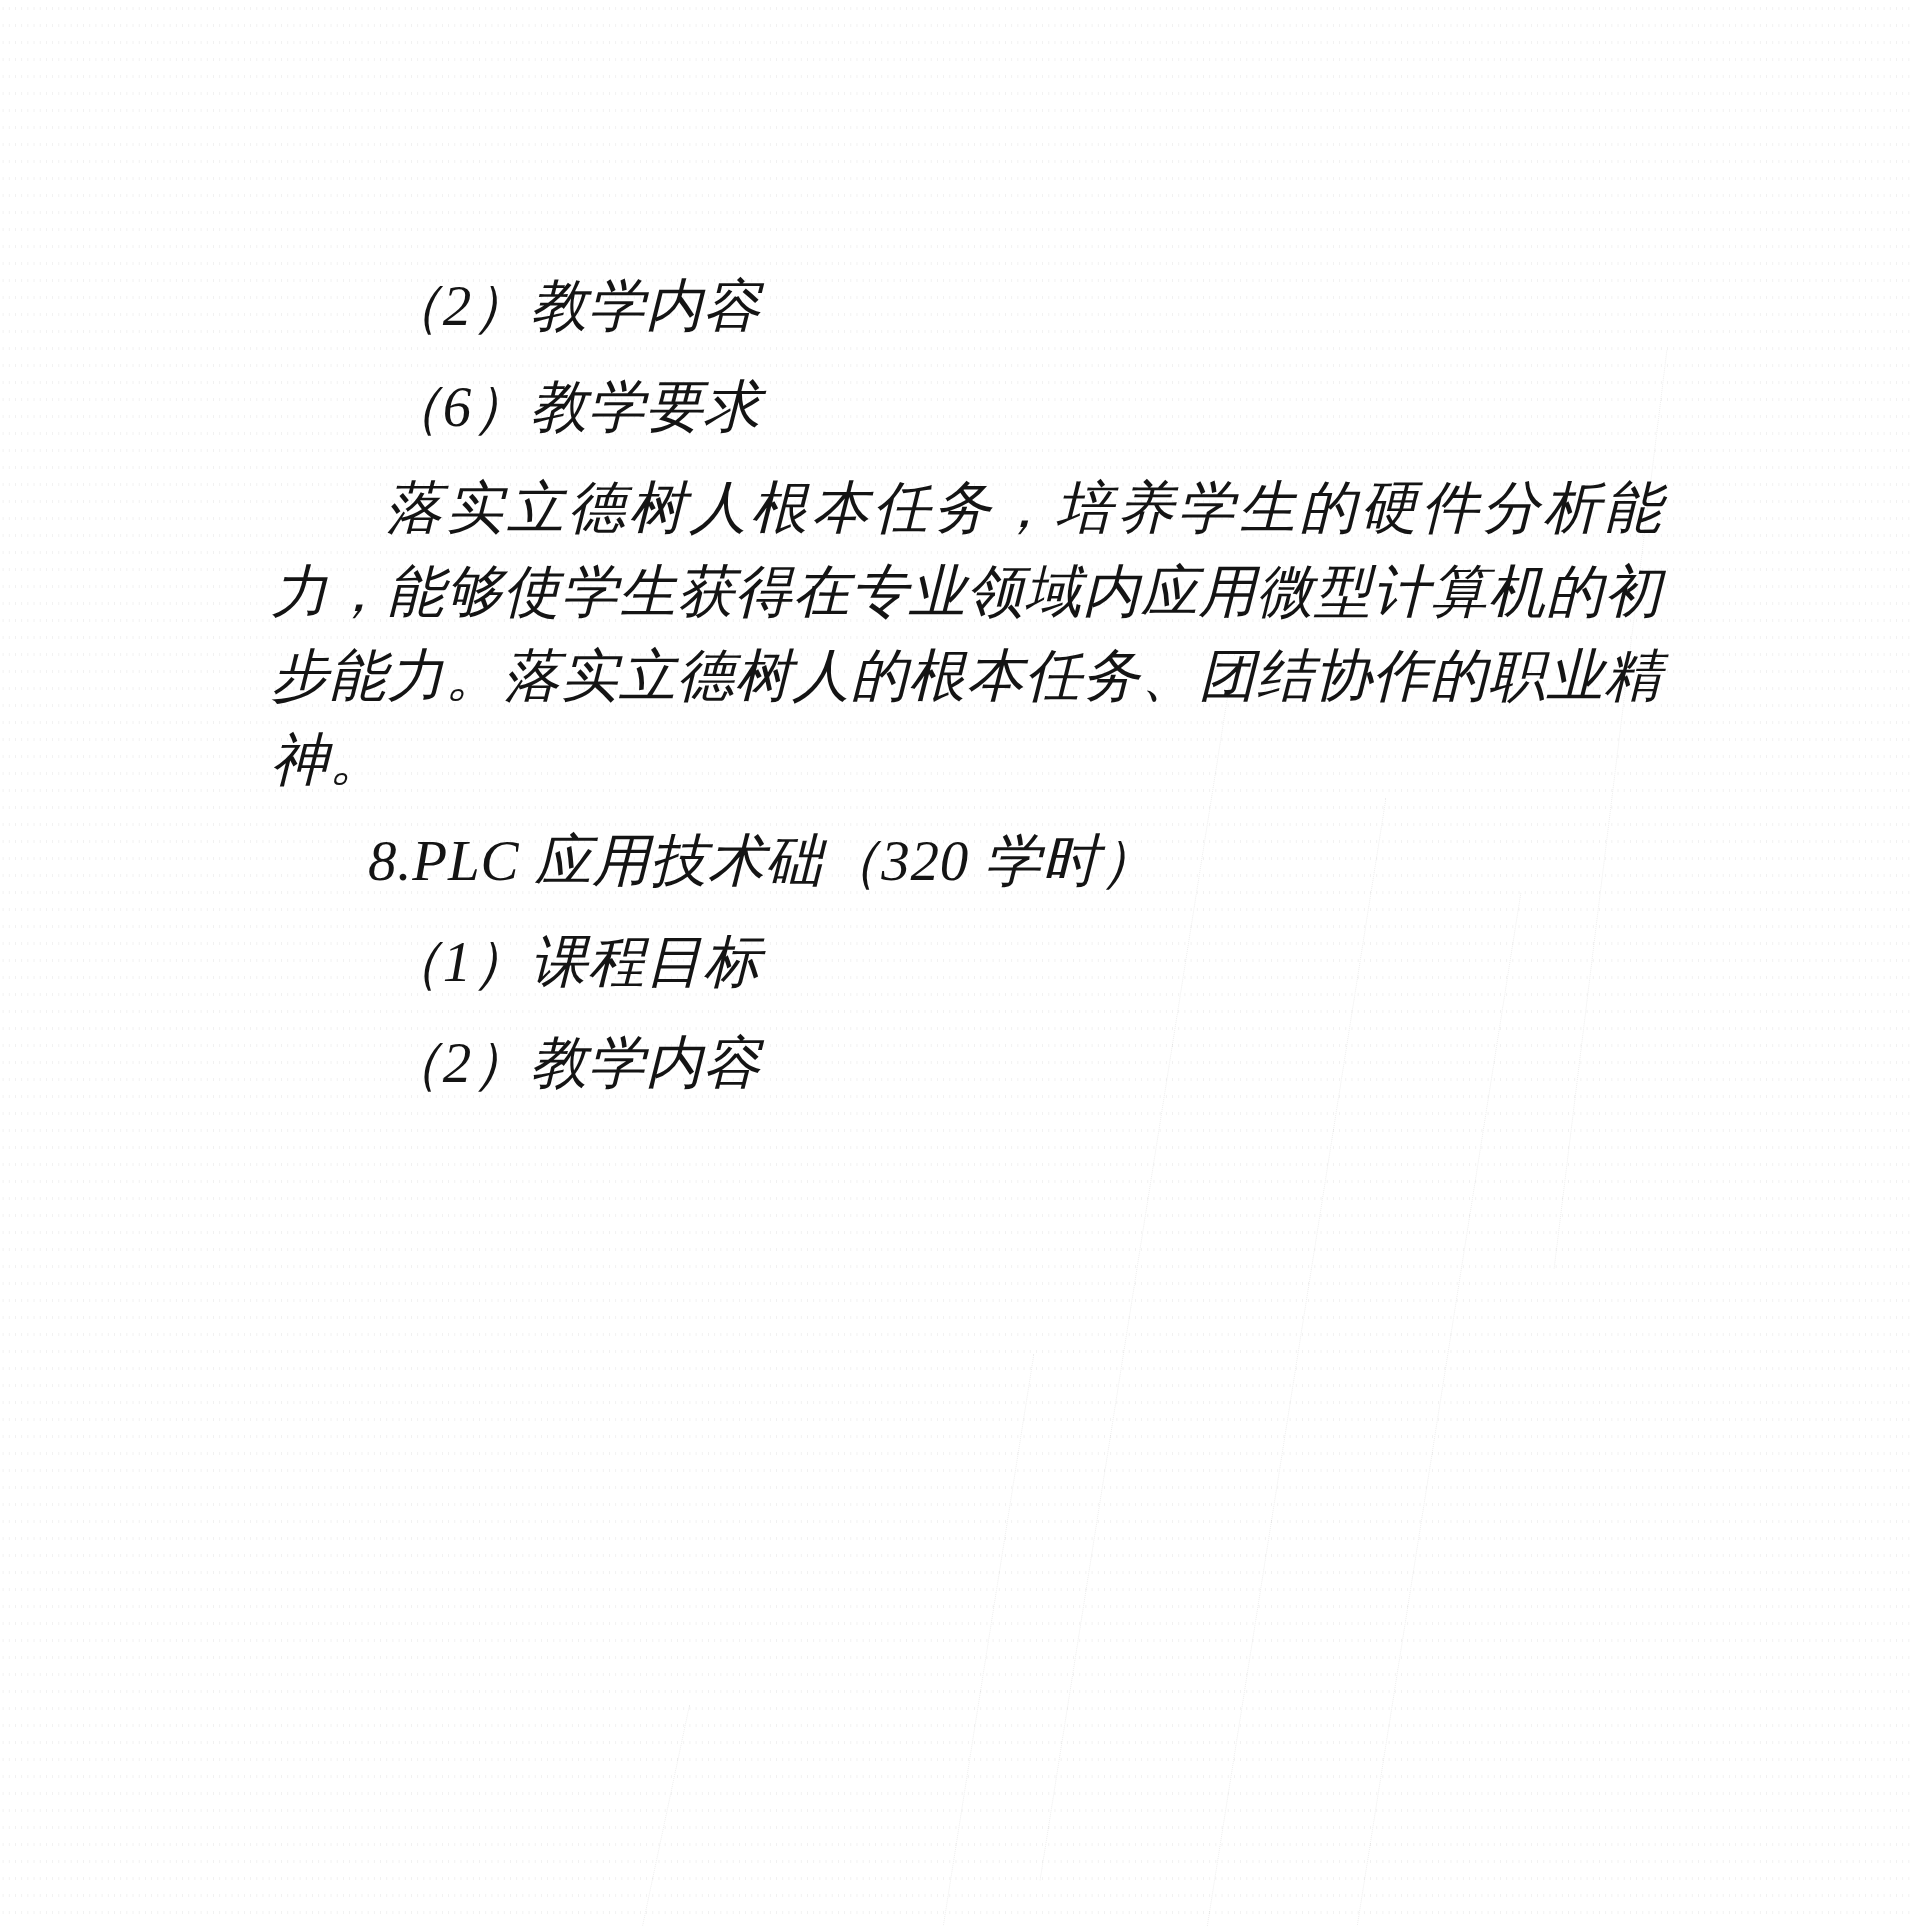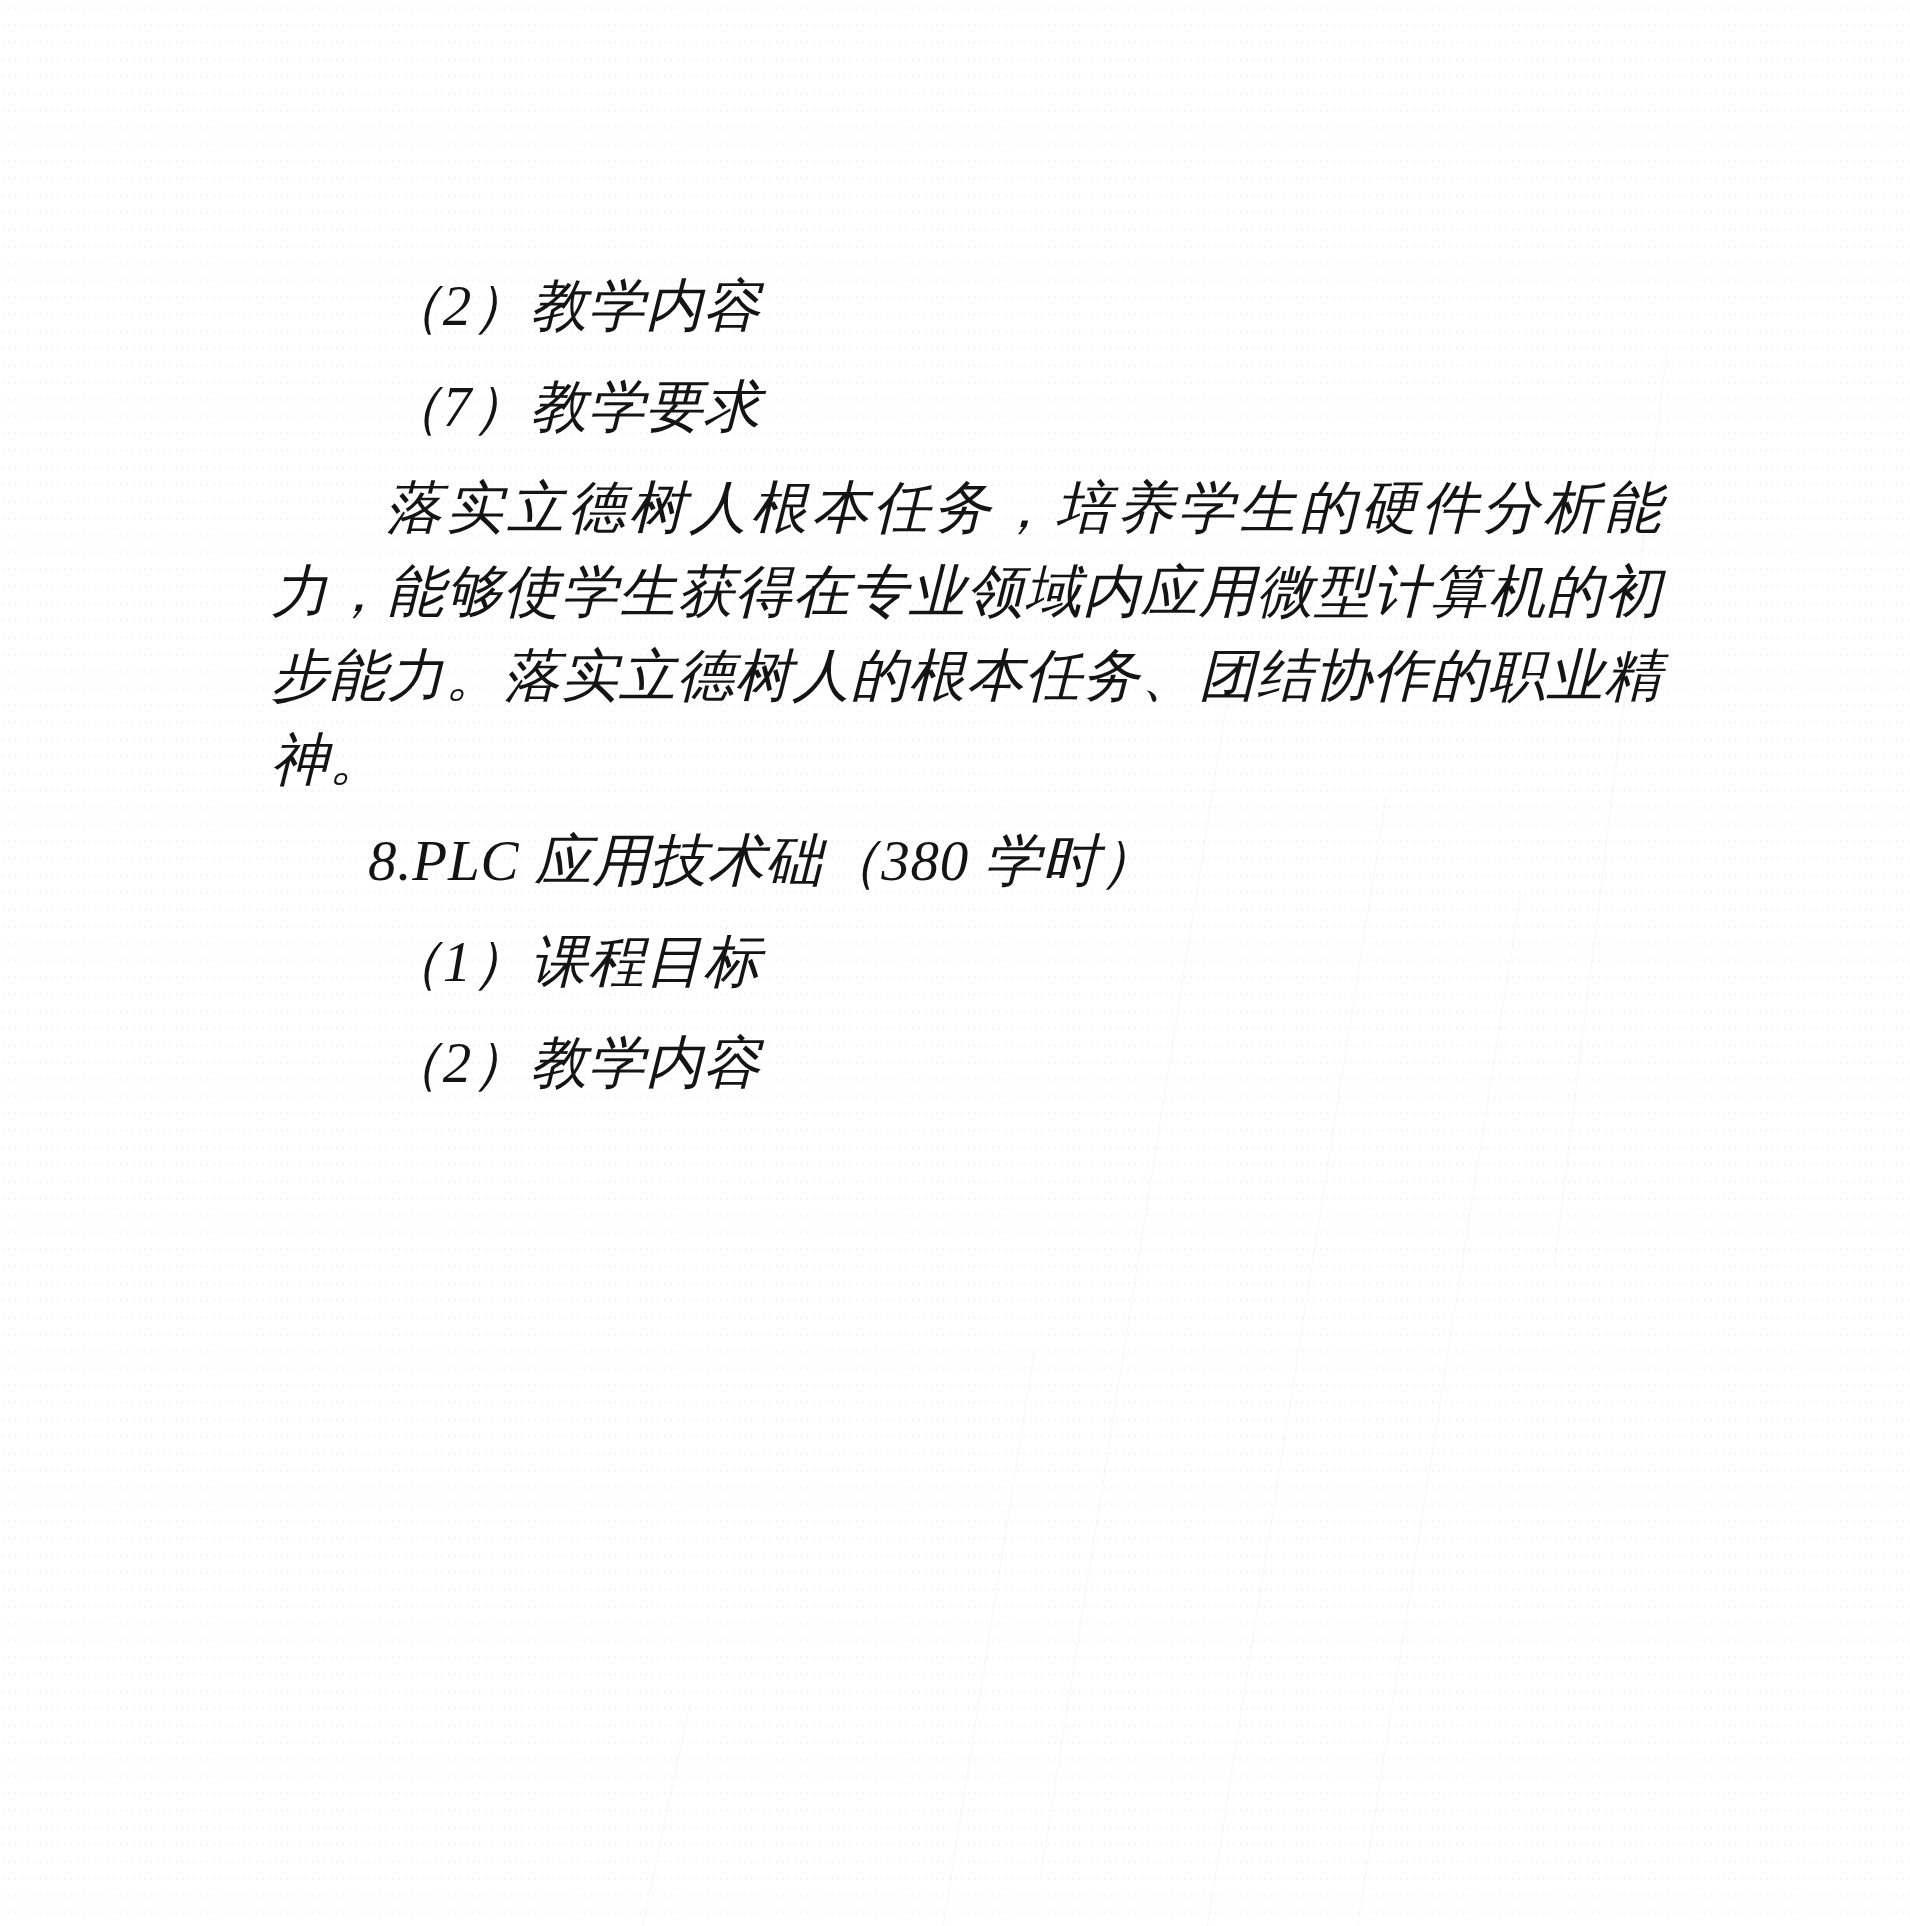--- a/index.html
+++ b/index.html
@@ -73,20 +73,20 @@
 <div class="scan-texture"></div>
 <div class="streak s1"></div>
 <div class="streak s2"></div>
 <div class="streak s3"></div>
 <div class="streak s4"></div>
 <div class="streak s5"></div>
 <div class="streak s6"></div>
 
 <div class="content">
   <p class="para">（2）教学内容</p>
-  <p class="para">（7）教学要求</p>
+  <p class="para">（6）教学要求</p>
   <p class="para">落实立德树人根本任务，培养学生的硬件分析能力，能够使学生获得在专业领域内应用微型计算机的初步能力。落实立德树人的根本任务、团结协作的职业精神。</p>
-  <p class="heading-line"><span class="heading-bold">8.PLC 应用技术础</span><span class="heading-light">（380 学时）</span></p>
+  <p class="heading-line"><span class="heading-bold">8.PLC 应用技术础</span><span class="heading-light">（320 学时）</span></p>
   <p class="para">（1）课程目标</p>
   <p class="para">（2）教学内容</p>
 
 </div>
 
 
 </body></html>

